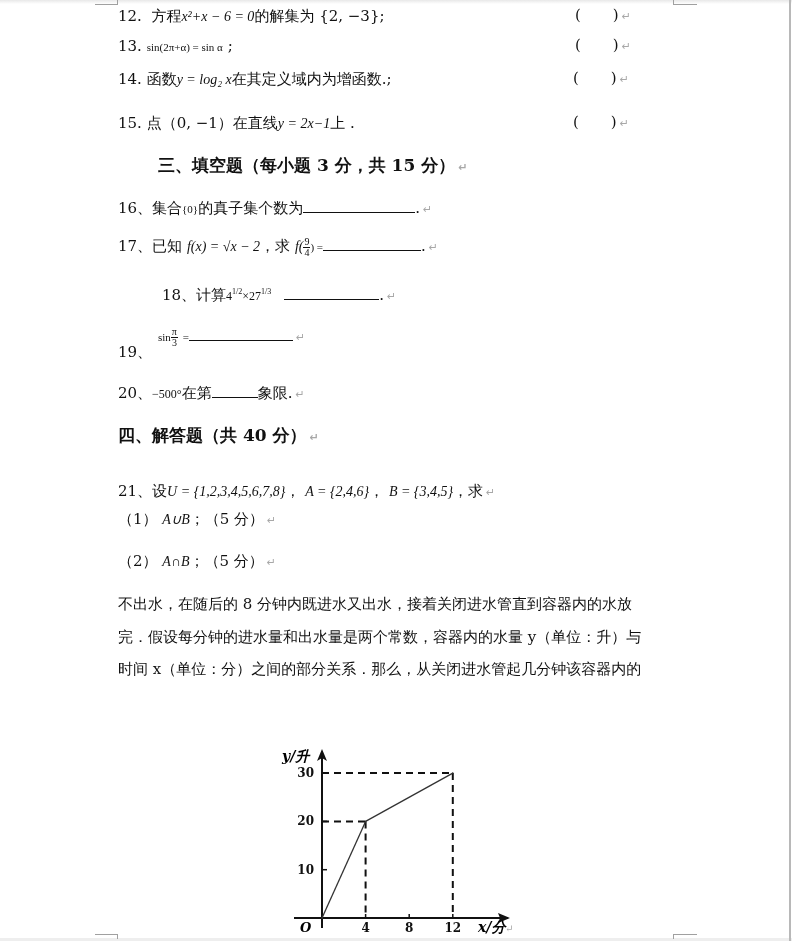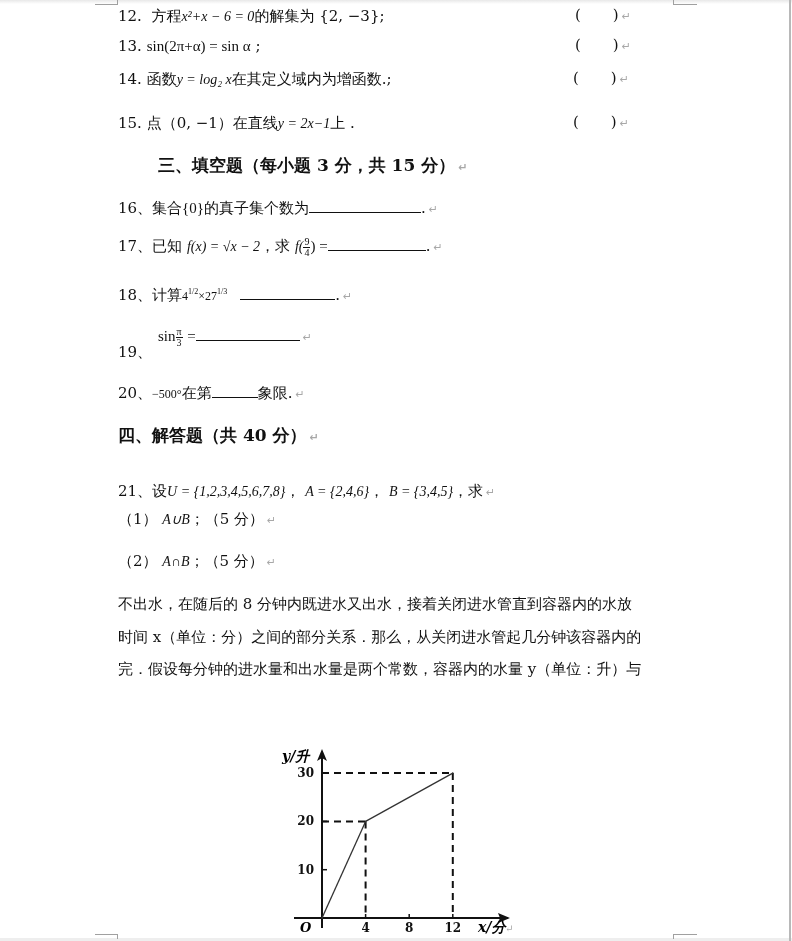--- a/index.html
+++ b/index.html
@@ -6,21 +6,21 @@
   body { width:792px; height:941px; background:#ffffff; position:relative; overflow:hidden;
          font-family:"DejaVu Serif","Liberation Serif",serif; color:#111; }
   .topshade { position:absolute; left:0; top:0; width:792px; height:4px; background:linear-gradient(#e8e8e8,#fff); }
   .botline { position:absolute; left:0; top:938px; width:792px; height:3px; background:#eeeeee; }
   .rightline { position:absolute; left:789px; top:0; width:2px; height:941px; background:#b8b8b8; }
   .mark { position:absolute; border-color:#a0a0a0; border-style:solid; border-width:0; }
   .line { position:absolute; left:118px; font-size:15px; white-space:nowrap; line-height:20px; }
   .paren { position:absolute; font-size:15px; white-space:nowrap; }
   .ret { color:#a8a8a8; font-family:"DejaVu Sans",sans-serif; font-size:11px; margin-left:3px; }
   .math { font-family:"Liberation Serif",serif; font-style:italic; font-size:14px; }
-  .mathr { font-family:"Liberation Serif",serif; font-size:15px; }
+  .mathr { font-family:"Liberation Serif",serif; font-size:11px; }
   .blank { display:inline-block; border-bottom:1px solid #111; height:14px; vertical-align:baseline; }
   .heading { font-weight:bold; font-size:17px; }
   .frac { display:inline-block; vertical-align:middle; text-align:center; font-family:"Liberation Serif",serif; font-size:10px; line-height:10px; }
   .frac .num { display:block; border-bottom:1px solid #111; padding:0 1px; }
   .frac .den { display:block; }
   .sup { font-size:8px; vertical-align:super; font-family:"Liberation Serif",serif; }
   .para { position:absolute; left:118px; width:560px; font-size:15px; line-height:32.5px; }
   svg text { font-family:"DejaVu Serif","Liberation Serif",serif; }
 </style>
 </head>
@@ -66,21 +66,21 @@
 <div class="line" style="top:198px;">
   <span>16、</span><span>集合</span><span class="mathr">{0}</span><span>的真子集个数为</span><span class="blank" style="width:112px"></span><span>.</span><span class="ret">↵</span>
 </div>
 
 <div class="line" style="top:236px;">
   <span>17、</span><span>已知</span>
   <span class="math">f(x) = √x − 2</span><span>，求</span>
   <span class="math">f(</span><span class="frac"><span class="num">9</span><span class="den">4</span></span><span class="mathr">) =</span><span class="blank" style="width:98px"></span><span>.</span><span class="ret">↵</span>
 </div>
 
-<div class="line" style="top:282px;">
+<div class="line" style="top:282px;margin-left:44px;">
   <span>18、</span><span>计算</span><span class="mathr" style="font-size:12px">4</span><span class="sup">1/2</span><span class="mathr" style="font-size:12px">×27</span><span class="sup">1/3</span>
   <span class="blank" style="width:95px;margin-left:8px"></span><span>.</span><span class="ret">↵</span>
 </div>
 
 <div class="line" style="top:326px;">
   <span style="position:relative;left:40px;">
     <span class="mathr">sin</span><span class="frac"><span class="num">π</span><span class="den">3</span></span>
     <span class="mathr">=</span><span class="blank" style="width:104px"></span><span class="ret">↵</span>
   </span>
 </div>
@@ -104,22 +104,22 @@
   <span>（1）</span>
   <span class="math">A∪B</span><span>；（5 分）</span><span class="ret">↵</span>
 </div>
 <div class="line" style="top:551px;">
   <span>（2）</span>
   <span class="math">A∩B</span><span>；（5 分）</span><span class="ret">↵</span>
 </div>
 
 <div class="para" style="top:588px;">
   <div>不出水，在随后的 8 分钟内既进水又出水，接着关闭进水管直到容器内的水放</div>
+  <div>完．假设每分钟的进水量和出水量是两个常数，容器内的水量 y（单位：升）与</div>
   <div>时间 x（单位：分）之间的部分关系．那么，从关闭进水管起几分钟该容器内的</div>
-  <div>完．假设每分钟的进水量和出水量是两个常数，容器内的水量 y（单位：升）与</div>
 </div>
 
 <svg id="chart" width="792" height="941" style="position:absolute;left:0;top:0;pointer-events:none;" xmlns="http://www.w3.org/2000/svg">
   <g id="chart-guides">
       <line x1="322" y1="821.4" x2="365.6" y2="821.4" stroke="#111" stroke-width="2" stroke-dasharray="7,5"></line>
       <line x1="365.6" y1="821.4" x2="365.6" y2="918" stroke="#111" stroke-width="2" stroke-dasharray="7,5"></line>
       <line x1="322" y1="773.1" x2="452.8" y2="773.1" stroke="#111" stroke-width="2" stroke-dasharray="7,5"></line>
       <line x1="452.8" y1="773.1" x2="452.8" y2="918" stroke="#111" stroke-width="2" stroke-dasharray="7,5"></line>
     </g>
   <g id="chart-axes">

